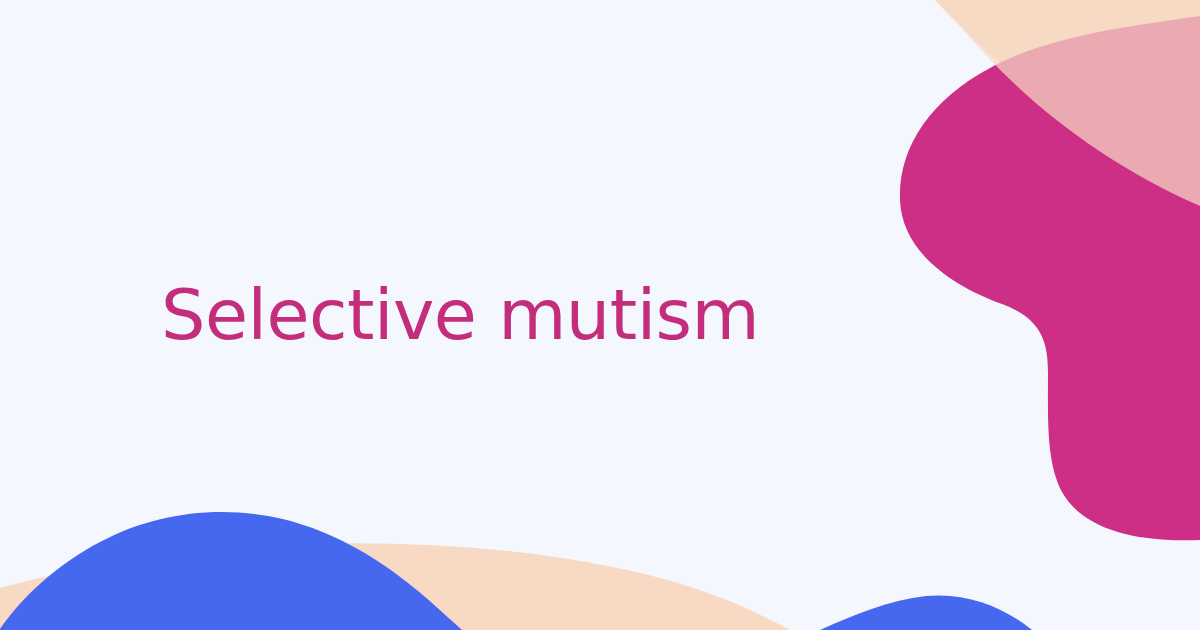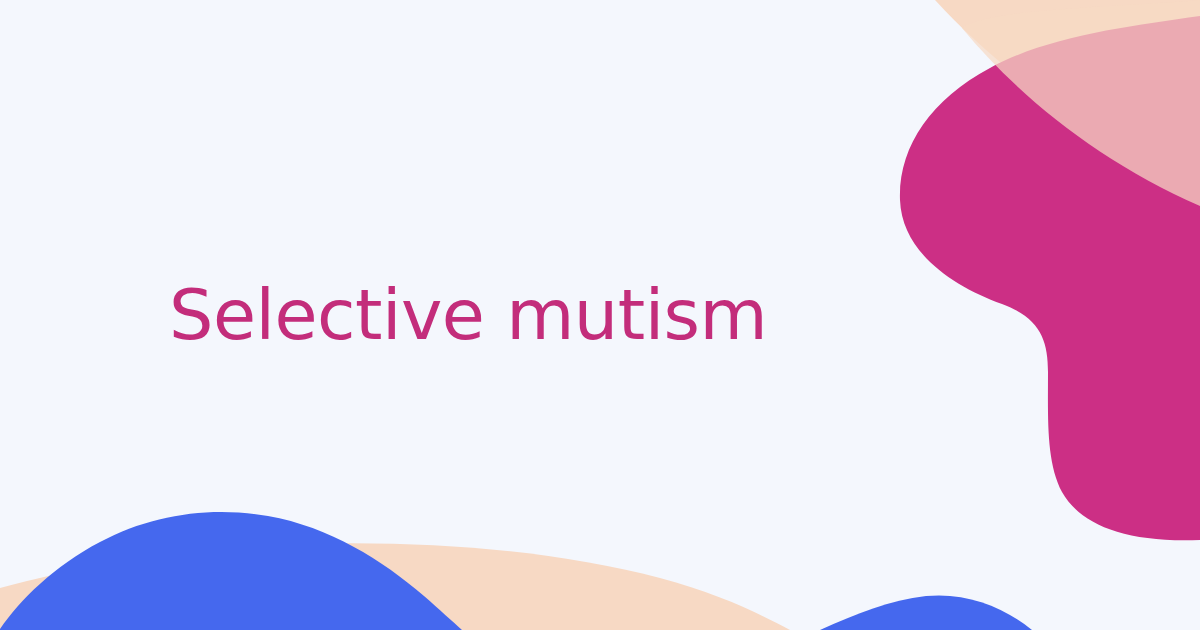--- a/index.html
+++ b/index.html
@@ -32,21 +32,21 @@
     position: absolute;
     top: 0;
     left: 0;
     width: 1200px;
     height: 630px;
     display: flex;
     align-items: center;
     pointer-events: none;
   }
   .title {
-    margin: 8px;
+    margin: 0;
     padding: 0 0 0 161px;
     font-family: "DejaVu Sans", "Liberation Sans", sans-serif;
     font-size: 70px;
     font-weight: 400;
     line-height: 1.1;
     letter-spacing: -0.5px;
     color: #c32d7b;
     white-space: nowrap;
   }
 </style>

